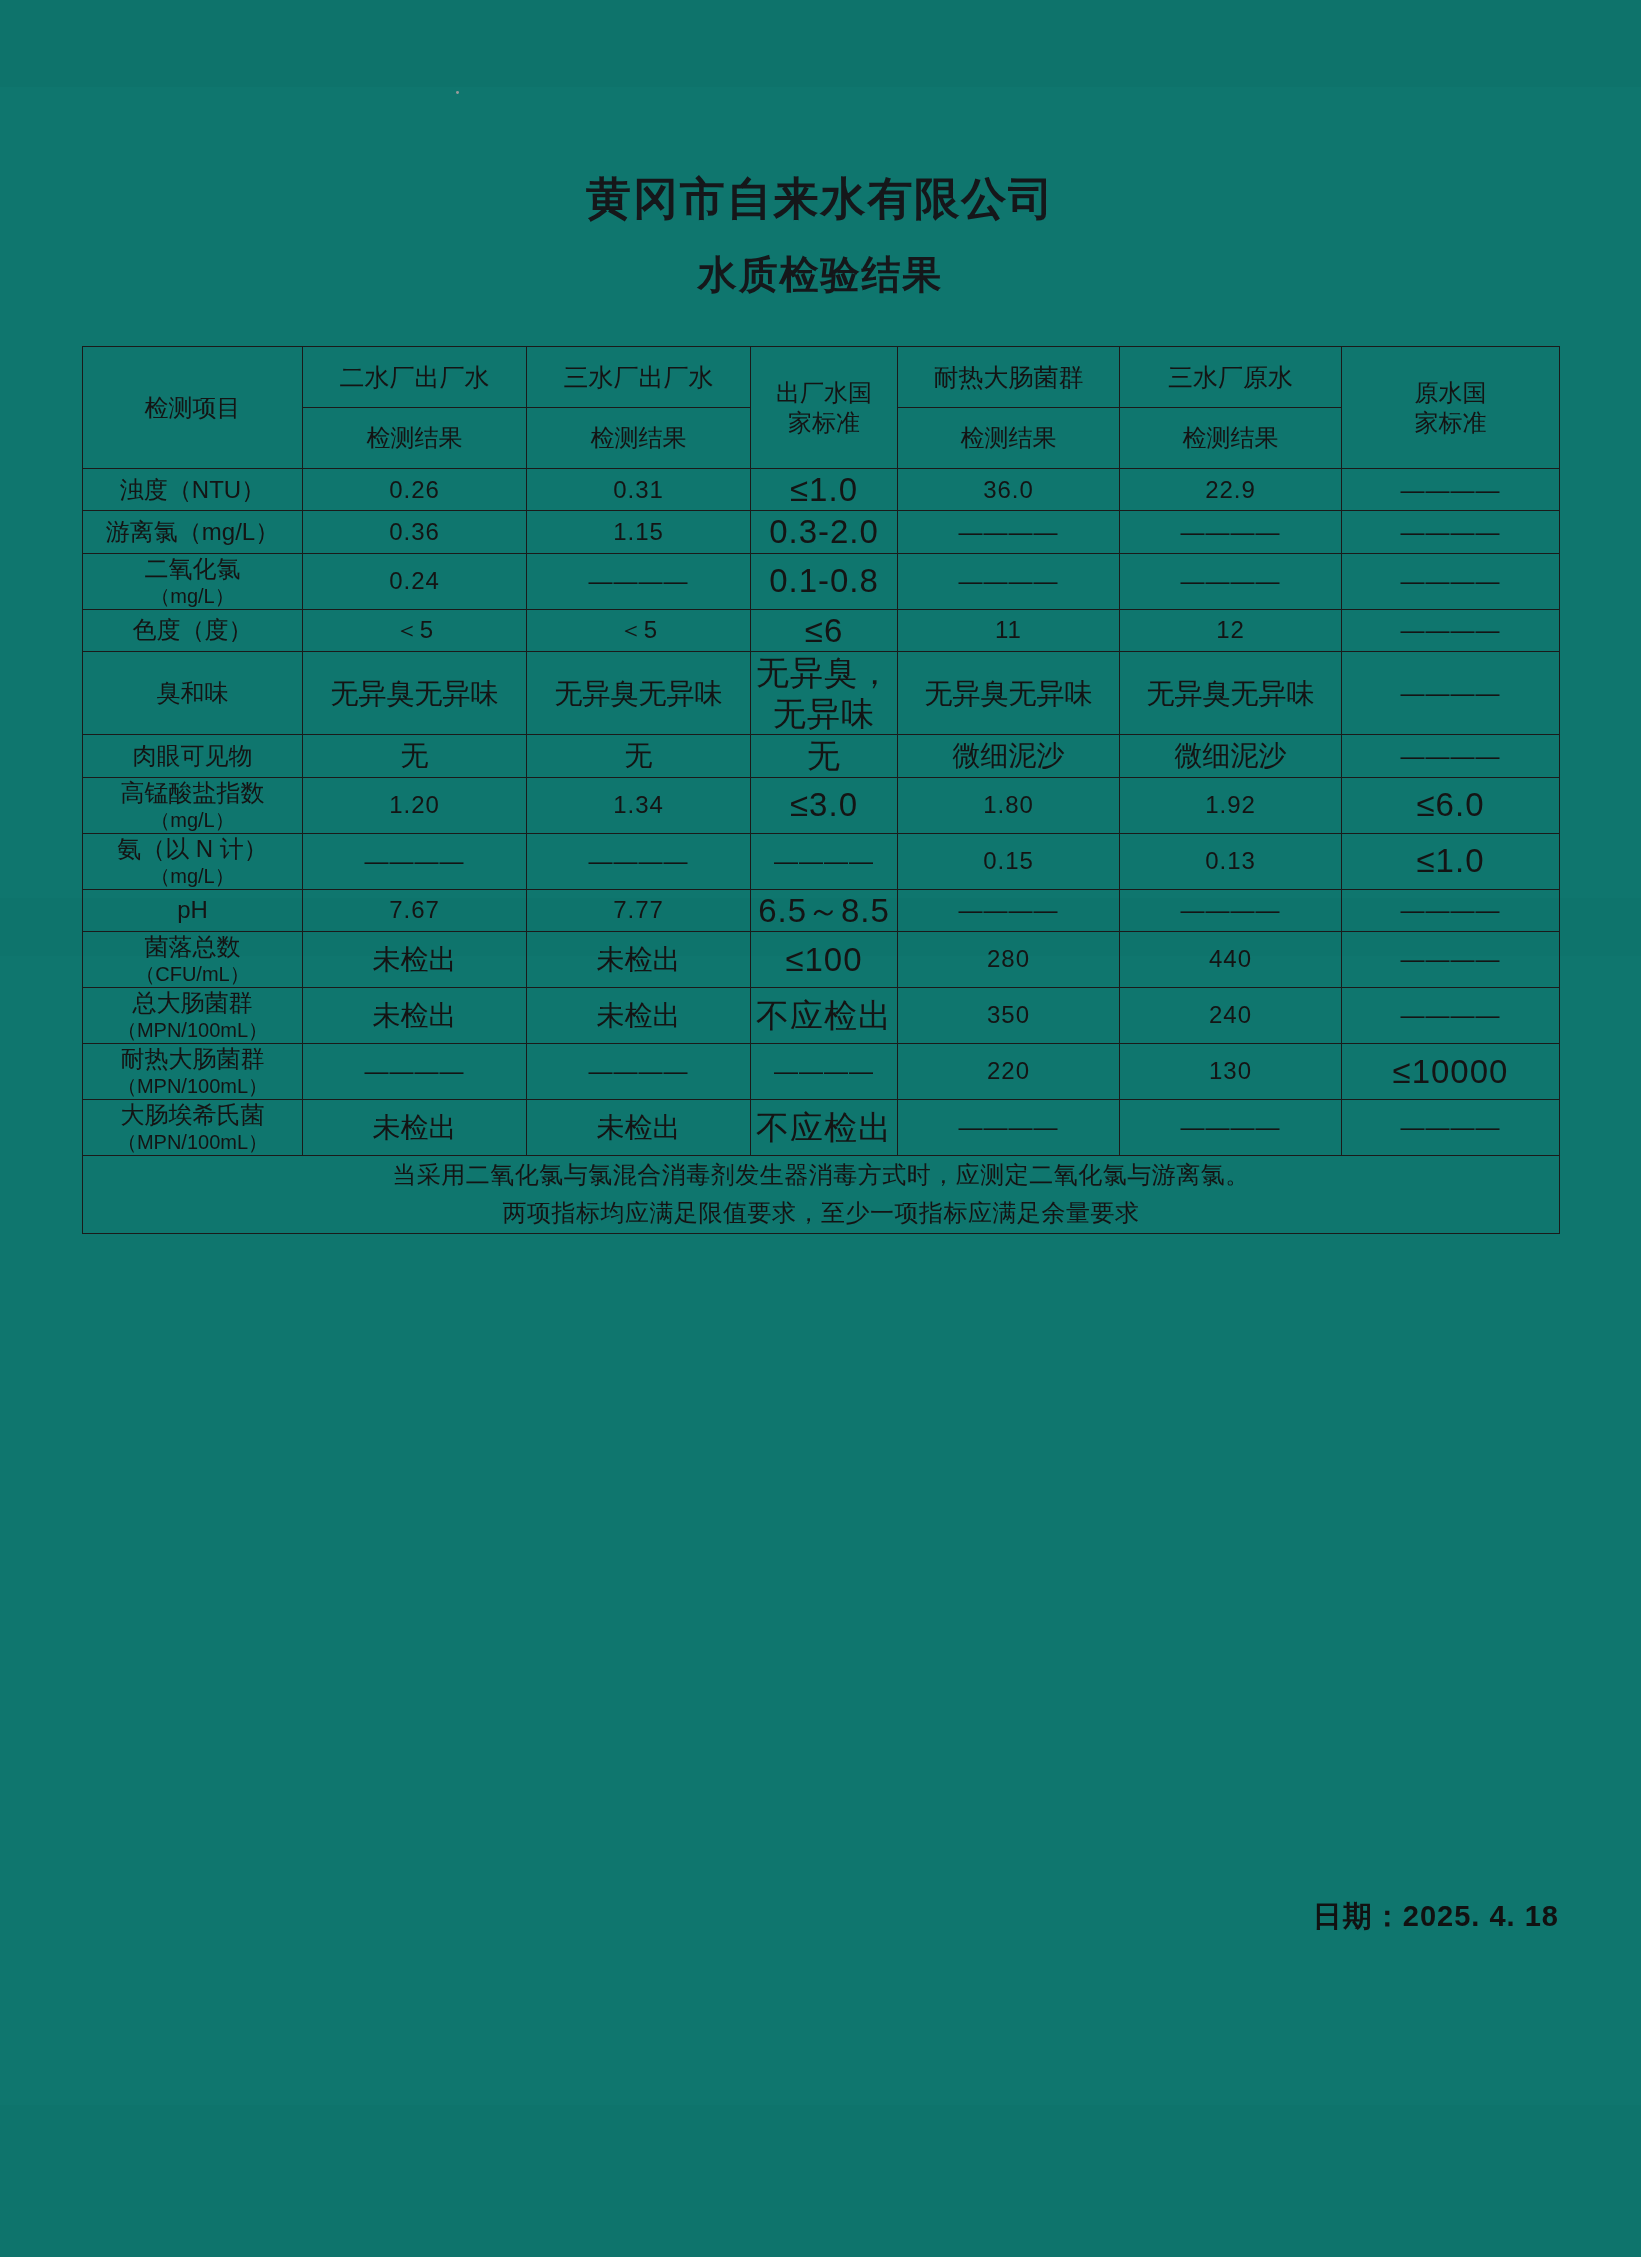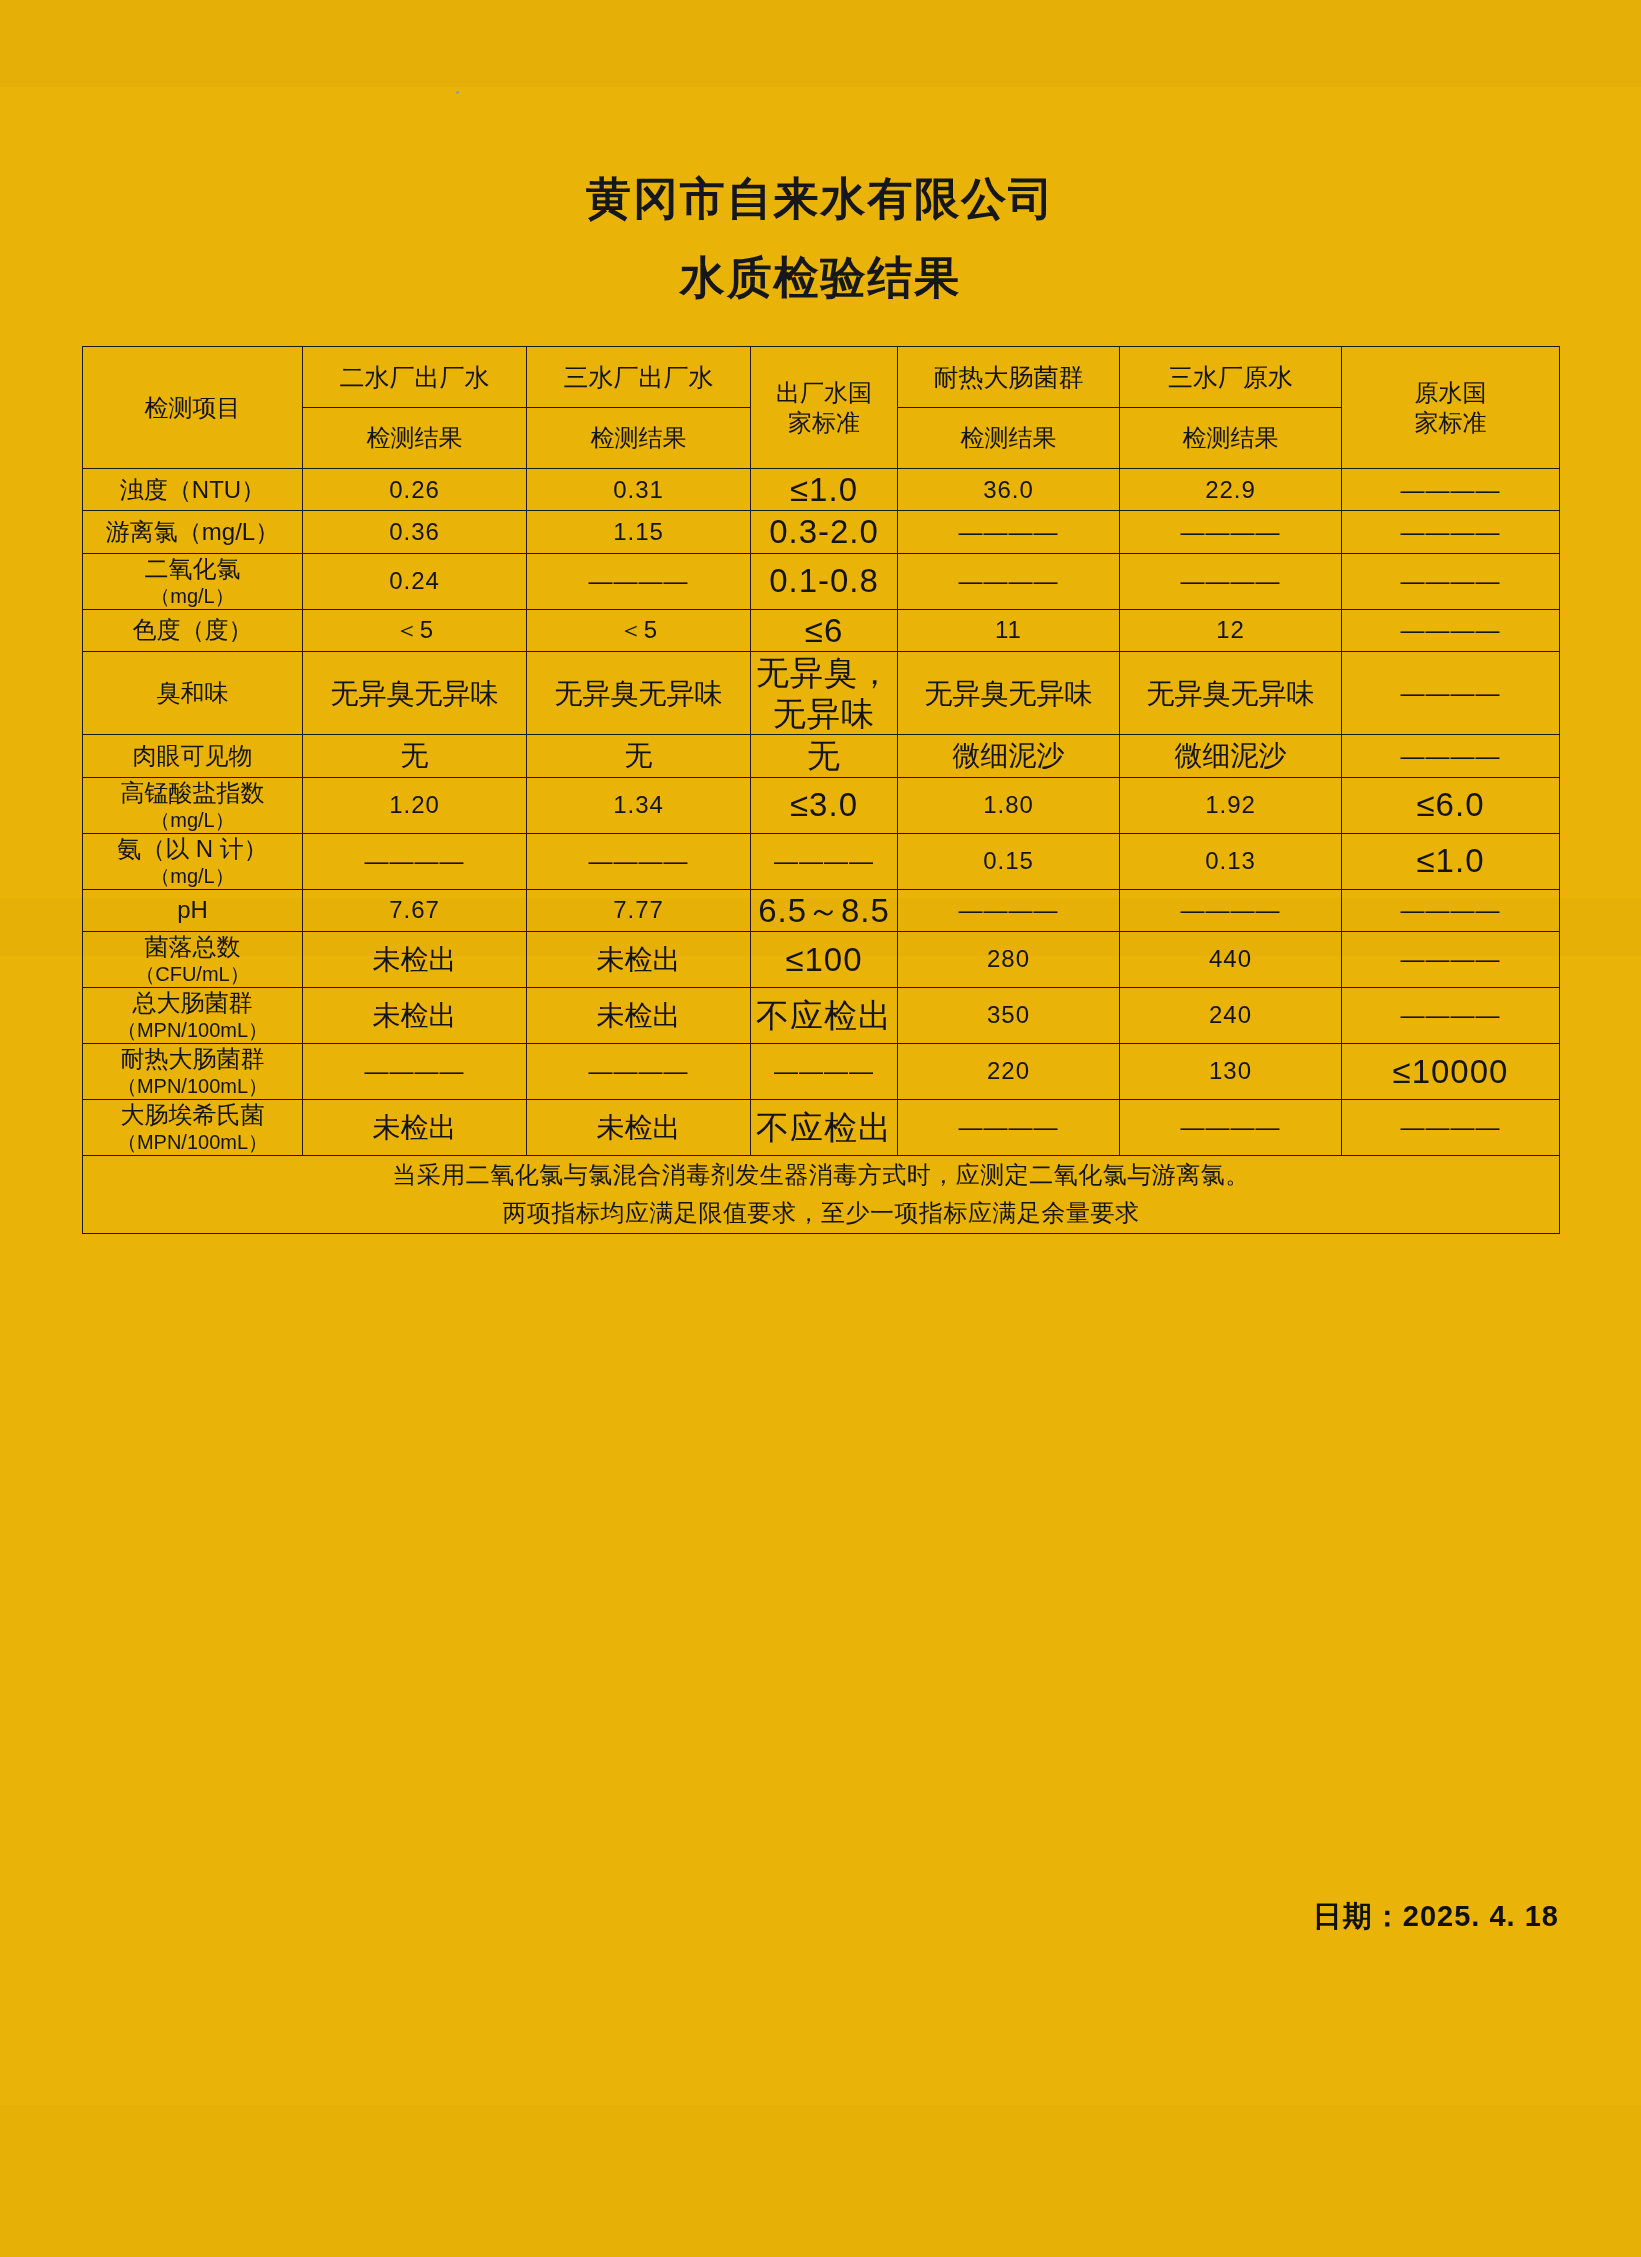--- a/index.html
+++ b/index.html
@@ -13,21 +13,21 @@
     font-family: "Liberation Serif", "DejaVu Serif", serif;
     color: #111;
     position: relative;
     overflow: hidden;
   }
   .page {
     position: absolute;
     left: 0; top: 0;
     width: 1641px;
     height: 2257px;
-    background: #eab308;
+    background: #0f766e;
   }
   
   .scan-band {
     position: absolute;
     left: 0;
     width: 1641px;
     background: rgba(0,0,0,0.018);
     pointer-events: none;
   }
   .titles {
@@ -39,21 +39,21 @@
   }
   .title-main {
     font-family: "Liberation Sans", "DejaVu Sans", sans-serif;
     font-size: 45px;
     font-weight: bold;
     letter-spacing: 1.9px;
     color: #15171a;
   }
   .title-sub {
     font-family: "Liberation Sans", "DejaVu Sans", sans-serif;
-    font-size: 45px;
+    font-size: 39px;
     font-weight: bold;
     letter-spacing: 1.9px;
     margin-top: 19.3px;
     color: #15171a;
   }
   .sheet {
     position: absolute;
     left: 82px;
     top: 346px;
     width: 1477px;

